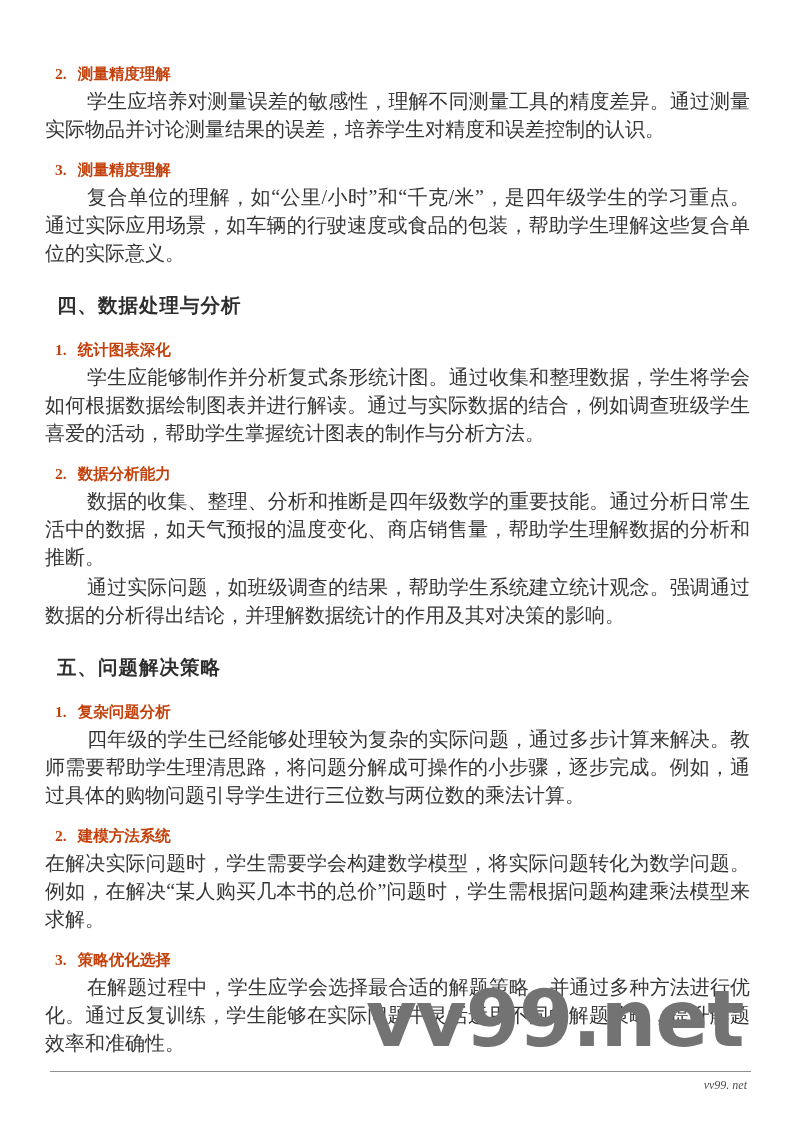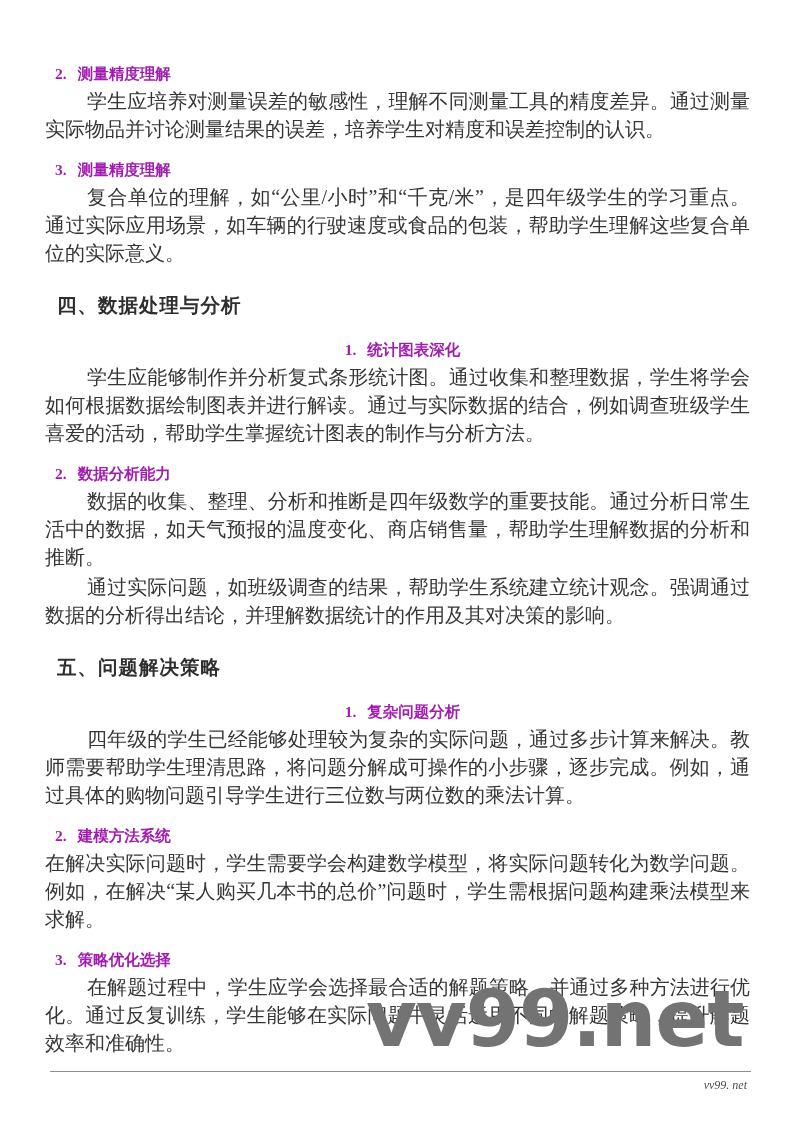--- a/index.html
+++ b/index.html
@@ -27,26 +27,25 @@
     font-size: 19.5px;
     font-weight: bold;
     color: #2e2e2e;
     line-height: 26px;
     margin: 26px 0 0;
     padding-left: 12px;
     letter-spacing: 1px;
   }
   .section-heading + .item-heading {
     margin-top: 20px;
-    text-align: center;
   }
   .item-heading {
     font-size: 15.5px;
     font-weight: bold;
-    color: #a21caf;
+    color: #c2410c;
     line-height: 22px;
     margin: 16px 0 0;
     padding-left: 10px;
   }
   .item-heading:first-child {
     margin-top: 0;
   }
   .item-number {
     display: inline-block;
     margin-right: 11px;

